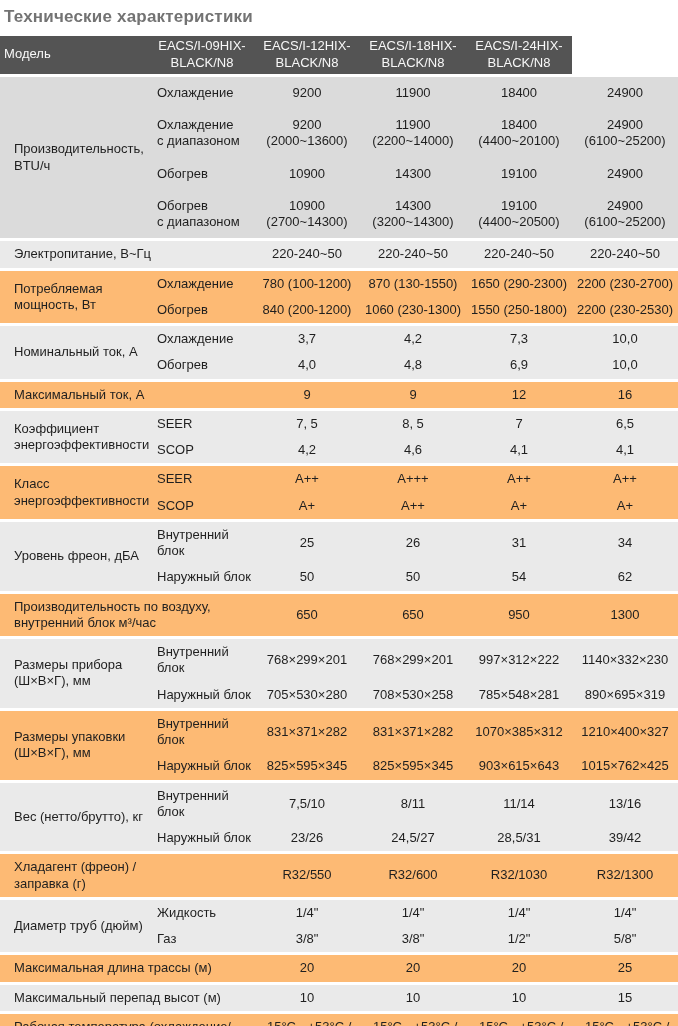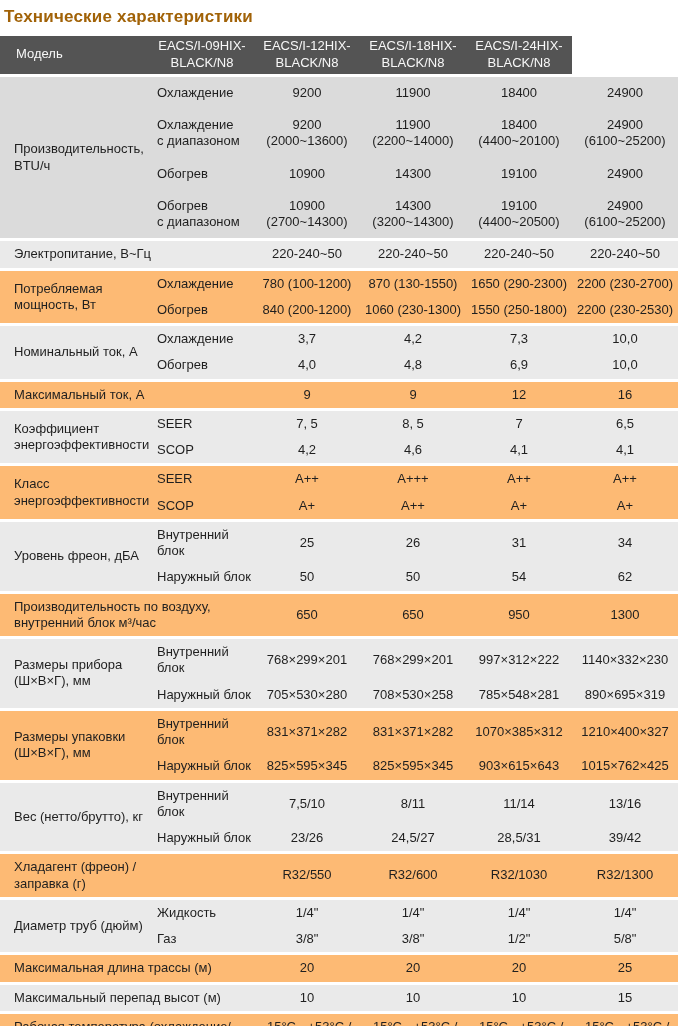--- a/index.html
+++ b/index.html
@@ -5,21 +5,21 @@
   * { box-sizing: border-box; margin: 0; padding: 0; }
   html, body { background: #ffffff; }
   body {
     width: 678px;
     font-family: "Liberation Sans", "DejaVu Sans", sans-serif;
     color: #1f1f1f;
   }
   .page-title {
     font-size: 17px;
     font-weight: 700;
-    color: #a16207;
+    color: #737373;
     margin: 7px 0 9px 4px;
     letter-spacing: 0.2px;
   }
   table.specs {
     width: 678px;
     border-collapse: collapse;
     table-layout: fixed;
   }
   col.c1 { width: 150px; }
   col.c2 { width: 104px; }
@@ -27,21 +27,21 @@
   thead th {
     background: #545454;
     color: #f8f8f8;
     font-weight: 400;
     font-size: 13px;
     line-height: 1.3;
     padding: 2px 5px;
     height: 37px;
     vertical-align: middle;
   }
-  th.h-label { text-align: left; padding-left: 16px; }
+  th.h-label { text-align: left; padding-left: 4px; }
   th.h-model { text-align: center; margin-top: 16px; }
   tbody td {
     font-size: 13px;
     color: #1f1f1f;
     line-height: 1.25;
     padding: 5px 3px;
     vertical-align: middle;
     white-space: pre-line;
   }
   td.c-label { text-align: left; padding-left: 14px; }

